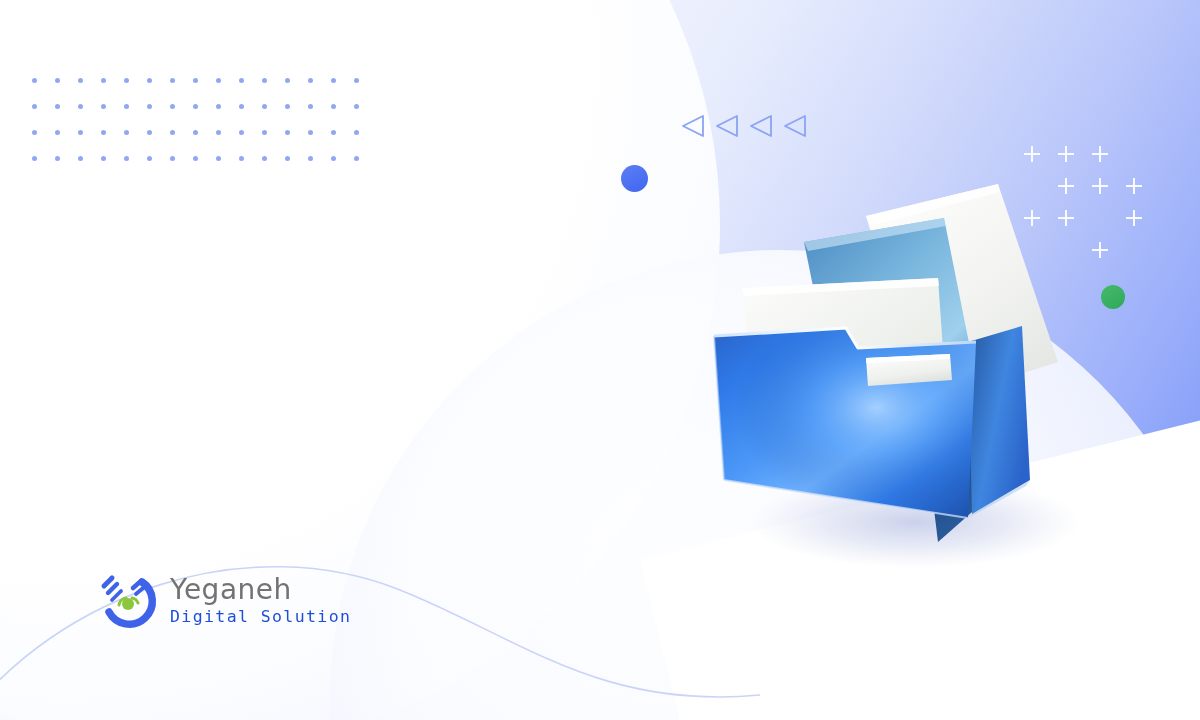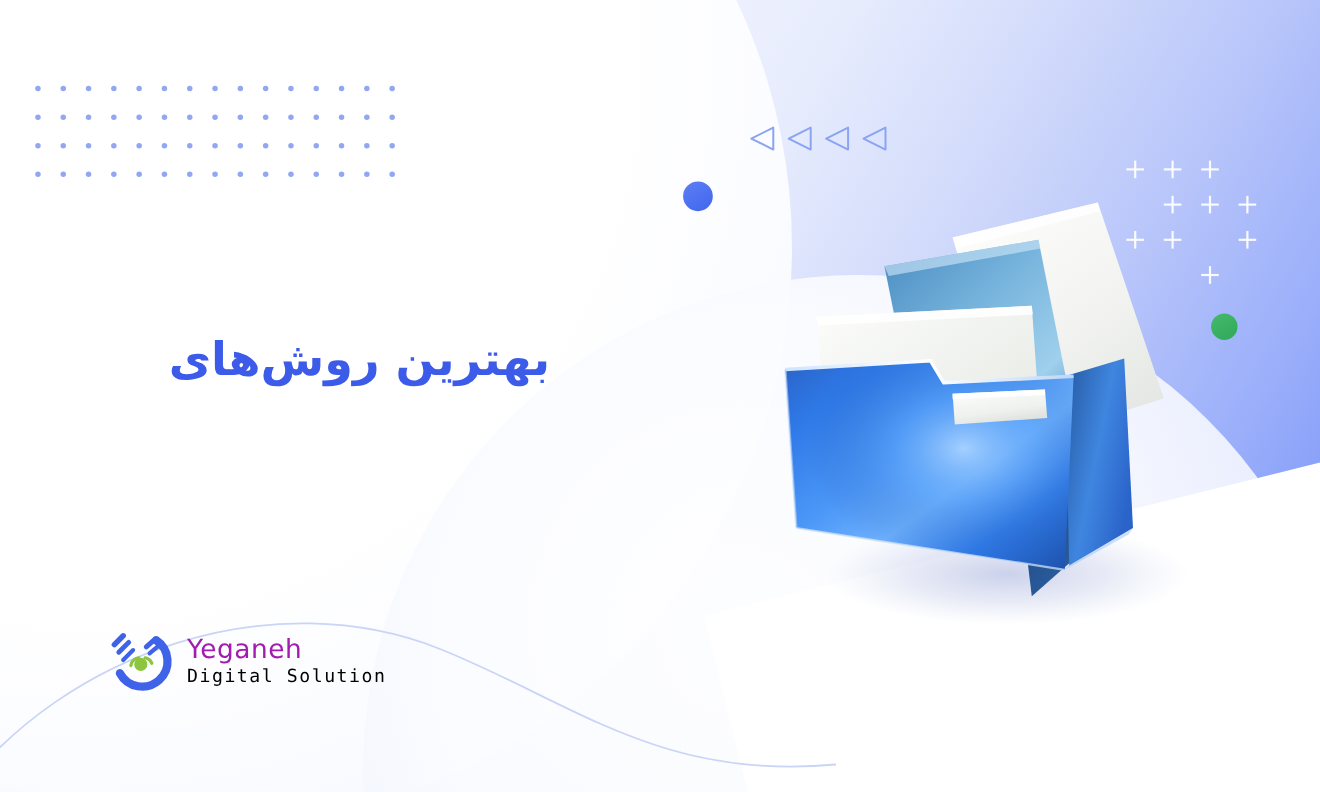--- a/index.html
+++ b/index.html
@@ -137,26 +137,26 @@
   
   .logo{
     position:absolute; left:98px; top:568px;
     display:flex; align-items:center; gap:10px;
     direction:ltr;
   }
   .logo-mark{ width:62px; height:66px; flex:0 0 auto; }
   .logo-text{ display:flex; flex-direction:column; align-items:flex-start; }
   .logo-word{
     font-family:"DejaVu Sans","Liberation Sans",sans-serif;
-    font-size:24px; font-weight:400; color:#a21caf;
+    font-size:28px; font-weight:400; color:#737373;
     line-height:1.02; letter-spacing:0.5px;
   }
   .logo-tag{
     font-family:"DejaVu Sans Mono","Liberation Mono",monospace;
-    font-size:16.5px; color:#000000; letter-spacing:1.4px;
+    font-size:16.5px; color:#1d4ed8; letter-spacing:1.4px;
     line-height:1.1; margin-top:3px;
   }
 
   
   .folder-art{
     position:absolute; left:700px; top:150px;
     width:430px; height:420px;
   }
   .folder-art svg{ display:block; width:100%; height:100%; }
 </style>
@@ -352,21 +352,20 @@
       <path d="M14 186 L24 330" fill="none" stroke="#bdd6f8" stroke-width="2" opacity="0.6"></path>
 
       <path d="M166 208 L250 204 L252 230 L168 236 Z" fill="url(#gTab)"></path>
       <path d="M166 208 L250 204 L250 209 L166 213 Z" fill="#ffffff"></path>
 
       <path d="M268 368 L272 364 L330 330 L326 336 Z" fill="#9ec4f2" opacity="0.5"></path>
     </svg>
   </div>
 
   <h1 class="headline">
-    <span class="line">بهترین روش‌های</span>
   </h1>
 
   <div class="logo">
     <svg class="logo-mark" viewBox="0 0 62 66" xmlns="http://www.w3.org/2000/svg">
 
       <path d="M44 14 A23 23 0 1 1 11 44" fill="none" stroke="#3f63e8" stroke-width="7.5" stroke-linecap="round"></path>
 
       <g stroke="#3f63e8" stroke-linecap="round">
         <line x1="6" y1="18" x2="14" y2="10" stroke-width="5"></line>
         <line x1="10" y1="25" x2="19" y2="16" stroke-width="4.4"></line>

